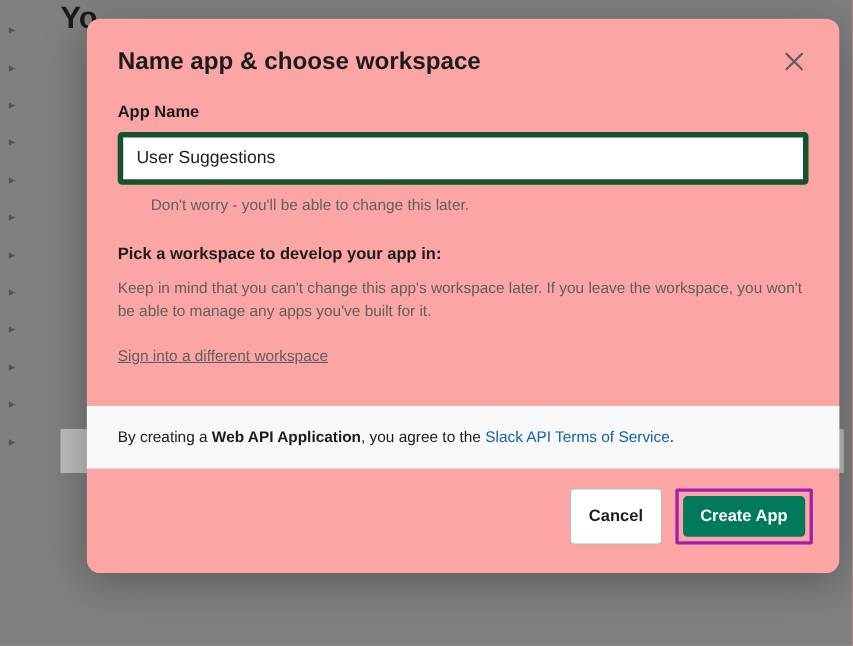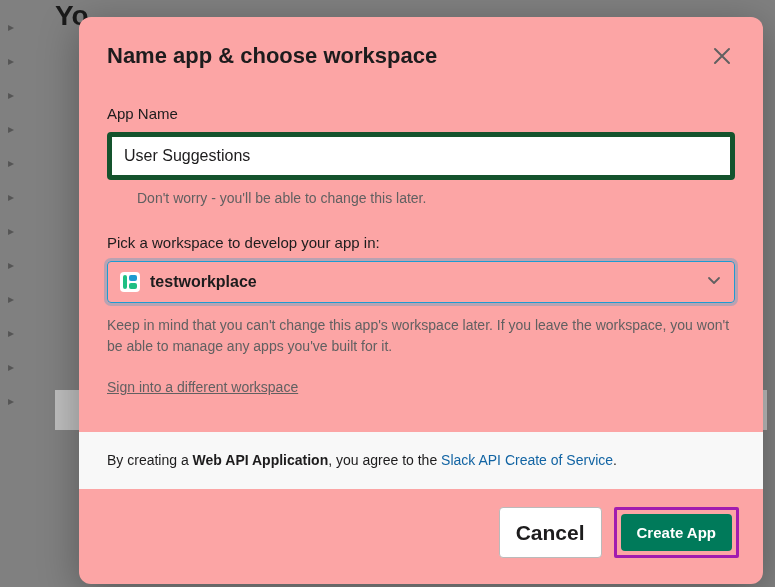--- a/index.html
+++ b/index.html
@@ -75,24 +75,24 @@
       color: #616061;
       display: flex;
       align-items: center;
       justify-content: center;
     }
     .modal-body {
       padding: 0 28px 12px 28px;
     }
     .field-label {
       font-size: 15px;
-      font-weight: 400;
+      font-weight: 700;
       color: #1d1c1d;
       margin-bottom: 10px;
-      margin-top: 18px;
+      margin-top: 6px;
     }
     .text-input {
       width: 100%;
       padding: 10px 12px;
       border: 5px solid #14532d;
       border-radius: 4px;
       font-size: 16px;
       color: #1d1c1d;
     }
     .help-text {
@@ -158,21 +158,21 @@
     .modal-footer {
       display: flex;
       justify-content: flex-end;
       gap: 0;
       padding: 18px 24px 26px;
     }
     .btn-cancel {
       background: #fff;
       border: 1px solid #bbbaba;
       color: #1d1c1d;
-      font-size: 21px;
+      font-size: 15px;
       font-weight: 700;
       padding: 9px 16px;
       border-radius: 4px;
       cursor: pointer;
       margin-right: 12px;
     }
     .create-highlight {
       border: 3px solid #a21caf;
       padding: 4px;
       border-radius: 2px;
@@ -221,42 +221,27 @@
     </button>
   </div>
 
   <div class="modal-body">
     <div class="field-label">App Name</div>
     <input class="text-input" type="text" value="User Suggestions" style="">
     <div class="help-text">Don't worry - you'll be able to change this later.</div>
 
     <div class="section-two">
       <div class="field-label">Pick a workspace to develop your app in:</div>
-      <div class="select-wrap">
-        <span class="ws-icon">
-          <svg width="18" height="18" viewBox="0 0 18 18">
-            <rect x="2" y="2" width="4" height="14" rx="2" fill="#1fbf83"></rect>
-            <rect x="8" y="2" width="8" height="6" rx="2" fill="#1d9bd1"></rect>
-            <rect x="8" y="10" width="8" height="6" rx="2" fill="#1fbf83"></rect>
-          </svg>
-        </span>
-        <span class="select-text">testworkplace</span>
-        <span class="chevron">
-          <svg width="16" height="16" viewBox="0 0 16 16">
-            <path d="M3 6 L8 11 L13 6" stroke="#616061" stroke-width="1.8" fill="none" stroke-linecap="round" stroke-linejoin="round"></path>
-          </svg>
-        </span>
-      </div>
       <div class="note-text">Keep in mind that you can't change this app's workspace later. If you leave the workspace, you won't be able to manage any apps you've built for it.</div>
       <a class="signin-link">Sign into a different workspace</a>
     </div>
   </div>
 
   <div class="agree-bar">
-    <span>By creating a </span><span class="bold">Web API Application</span><span>, you agree to the </span><a class="tos-link">Slack API Create of Service</a><span>.</span>
+    <span>By creating a </span><span class="bold">Web API Application</span><span>, you agree to the </span><a class="tos-link">Slack API Terms of Service</a><span>.</span>
   </div>
 
   <div class="modal-footer">
     <button class="btn-cancel">Cancel</button>
     <span class="create-highlight">
       <button class="btn-create">Create App</button>
     </span>
   </div>
 </div>
 

